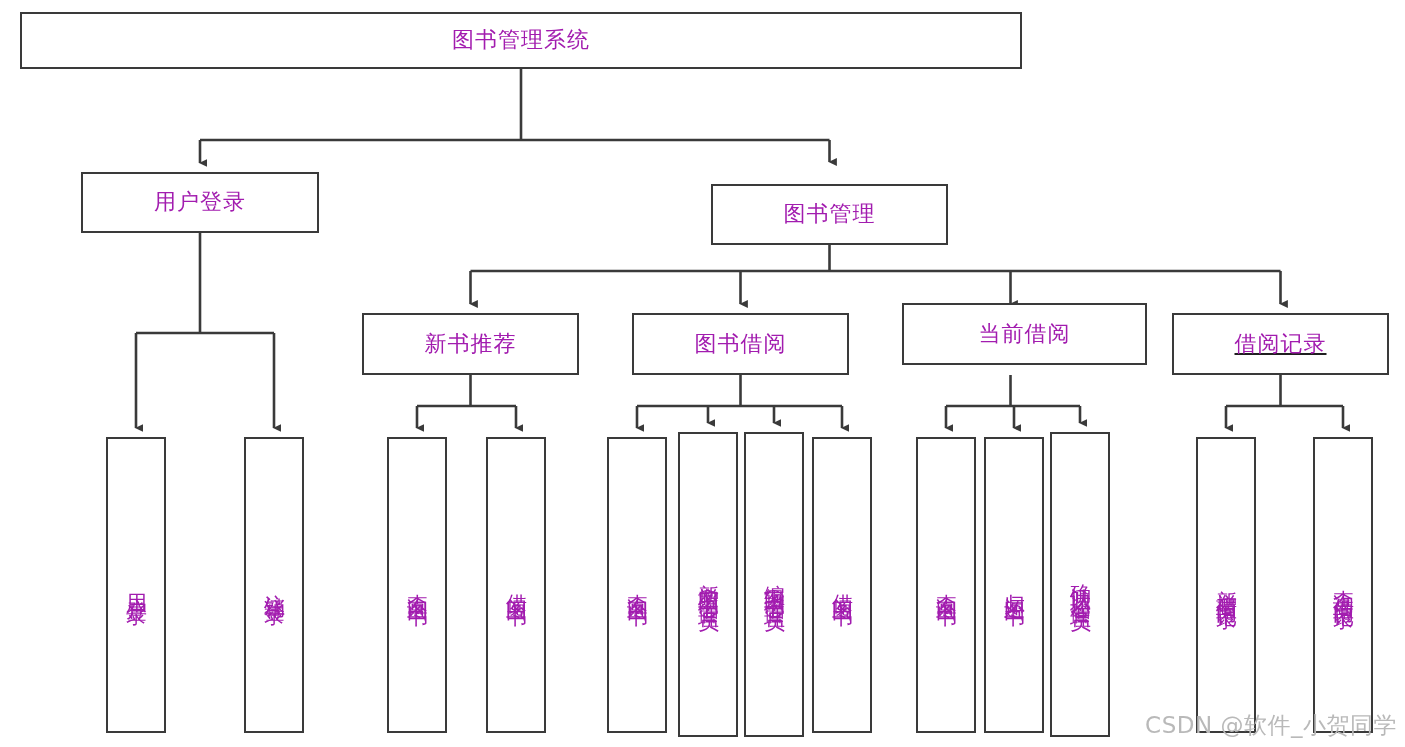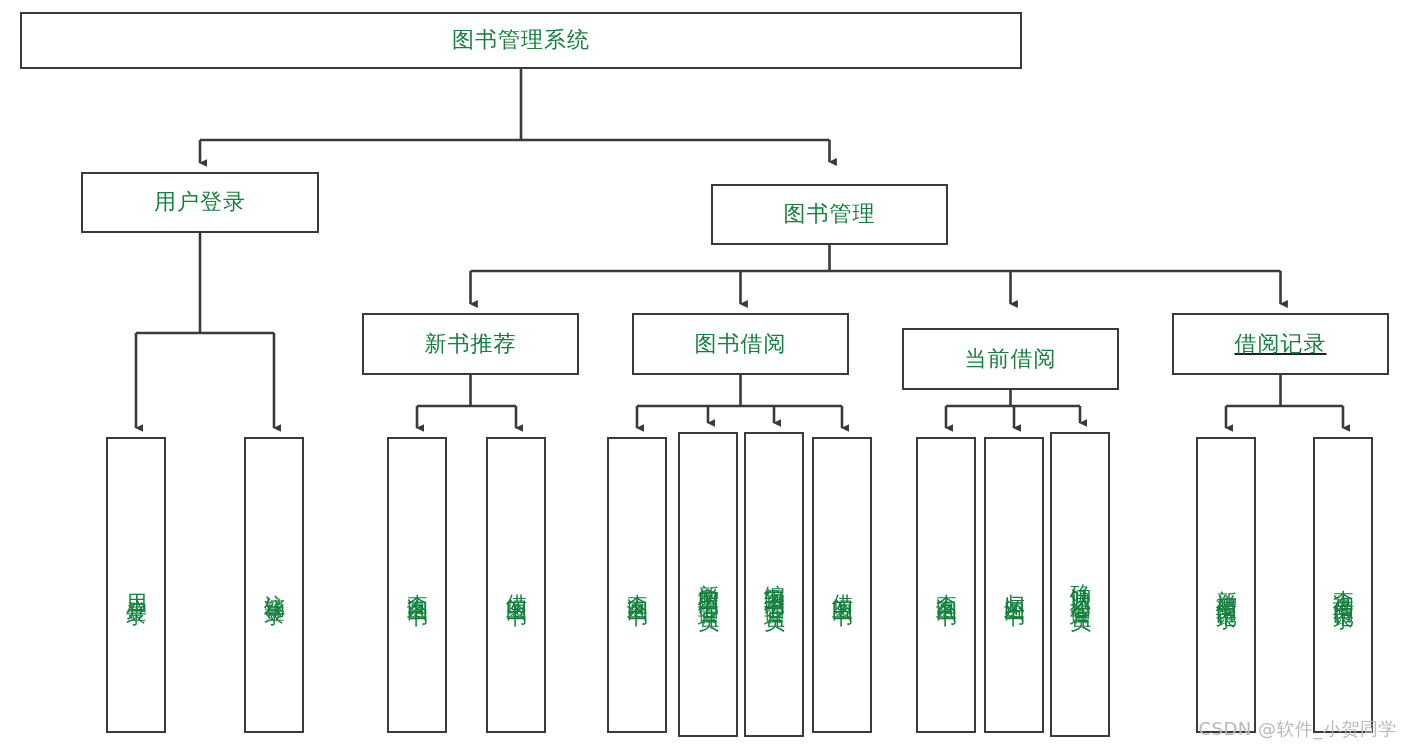--- a/index.html
+++ b/index.html
@@ -34,39 +34,39 @@
     display: flex;
     align-items: center;
     justify-content: center;
     color: #1f1f1f;
   }
   .node-label {
     font-size: 22px;
     line-height: 1.1;
     letter-spacing: 1px;
     white-space: nowrap;
-    color: #15803d;
+    color: #a21caf;
   }
   .node-box.leaf {
     align-items: center;
     justify-content: center;
   }
   .node-box.leaf .node-label {
     writing-mode: vertical-rl;
     text-orientation: upright;
     font-size: 21px;
     letter-spacing: 4px;
     line-height: 1;
     white-space: nowrap;
   }
   .watermark {
     position: absolute;
     right: 8px;
     bottom: 6px;
-    font-size: 18px;
+    font-size: 23px;
     color: #b9b9b9;
     letter-spacing: 0.5px;
     white-space: nowrap;
     user-select: none;
   }
 </style>
 </head>
 <body>
 
 <div id="diagram-root">
@@ -123,21 +123,21 @@
       </div>
       <div class="node-box" style="left: 711px; top: 184px; width: 237px; height: 61px;">
         <span class="node-label">图书管理</span>
       </div>
       <div class="node-box" style="left: 362px; top: 313px; width: 217px; height: 62px;">
         <span class="node-label">新书推荐</span>
       </div>
       <div class="node-box" style="left: 632px; top: 313px; width: 217px; height: 62px;">
         <span class="node-label">图书借阅</span>
       </div>
-      <div class="node-box" style="left: 902px; top: 328px; width: 217px; height: 62px;">
+      <div class="node-box" style="left: 902px; top: 303px; width: 245px; height: 62px;">
         <span class="node-label">当前借阅</span>
       </div>
       <div class="node-box" style="left: 1172px; top: 313px; width: 217px; height: 62px; text-decoration: underline;">
         <span class="node-label">借阅记录</span>
       </div>
       <div class="node-box leaf" style="left: 106px; top: 437px; width: 60px; height: 296px;">
         <span class="node-label">用户登录</span>
       </div>
       <div class="node-box leaf" style="left: 244px; top: 437px; width: 60px; height: 296px;">
         <span class="node-label">注销登录</span>

